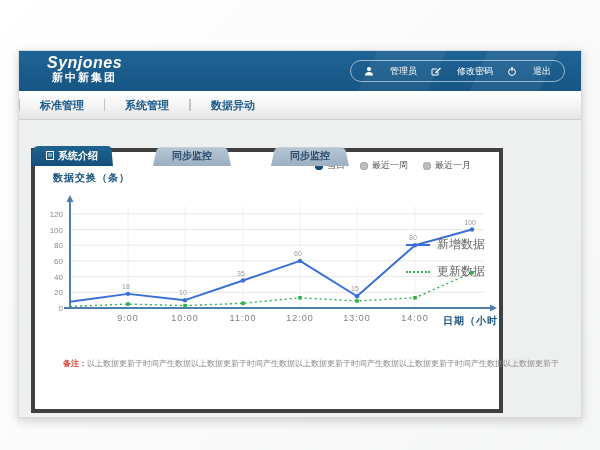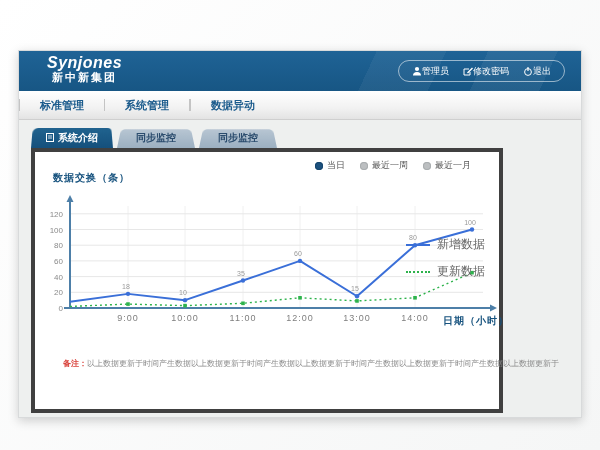--- a/index.html
+++ b/index.html
@@ -14,30 +14,30 @@
   .hdr{position:absolute;left:0;top:0;width:100%;height:40px;
        background:linear-gradient(180deg,#1f6396 0%,#175684 100%);overflow:hidden;}
   .hdr::after{content:"";position:absolute;right:0;top:0;width:260px;height:100%;
        background:linear-gradient(115deg,transparent 20%,rgba(255,255,255,.05) 20%,rgba(255,255,255,.05) 45%,transparent 45%,transparent 60%,rgba(255,255,255,.06) 60%,rgba(255,255,255,.06) 85%,transparent 85%);}
   .logo{position:absolute;left:28px;top:4px;color:#fff;text-align:center;line-height:1.05;}
   .logo .main{font-size:16px;font-weight:bold;font-style:italic;letter-spacing:.5px;}
   .logo .sub{font-size:11px;font-weight:bold;letter-spacing:2px;}
   .app-title{position:absolute;left:104px;top:12px;color:#fff;font-size:14px;letter-spacing:1px;}
   .user-pill{position:absolute;right:16px;top:9px;height:20px;display:flex;align-items:center;gap:14px;
        border:1px solid rgba(255,255,255,.55);border-radius:11px;padding:0 13px;z-index:2;}
-  .user-pill .itm{display:flex;align-items:center;gap:0;color:#fff;font-size:9px;cursor:pointer;}
+  .user-pill .itm{display:flex;align-items:center;gap:16px;color:#fff;font-size:9px;cursor:pointer;}
   .user-pill svg{display:block;}
   
   .nav{position:absolute;left:0;top:40px;width:100%;height:28px;
        background:linear-gradient(180deg,#ffffff 0%,#f2f2f2 60%,#e3e3e3 100%);
        border-bottom:1px solid #cfcfcf;display:flex;align-items:center;}
   .nav .nitem{width:84px;text-align:center;font-size:11px;font-weight:bold;color:#1c5c8d;cursor:pointer;}
   .nav .ndiv{width:1px;height:12px;background:#c4c4c4;}
   
-  .tabs{position:absolute;left:12px;top:76px;height:21px;display:flex;z-index:3;}
+  .tabs{position:absolute;left:12px;top:94px;height:21px;display:flex;z-index:3;gap:36px;}
   .tab{position:relative;height:21px;line-height:21px;text-align:center;font-size:10px;font-weight:bold;cursor:pointer;}
   .tab .bg{position:absolute;inset:0;}
   .tab .lb{position:relative;z-index:1;}
   .tab.active{width:82px;color:#fff;}
   .tab.active .bg{background:linear-gradient(180deg,#20638f,#15507c);
         border-radius:6px 4px 0 0;transform:perspective(10px) rotateX(1.2deg);transform-origin:bottom;}
   .tab.inactive{width:78px;color:#2c4d6e;margin-left:4px;}
   .tab.inactive .bg{background:linear-gradient(180deg,#b8c6d3,#9cb0c1);
         border-radius:5px 5px 0 0;transform:perspective(8px) rotateX(2.5deg);transform-origin:bottom;}
   .tab .doc{display:inline-block;vertical-align:-1px;margin-right:4px;}

